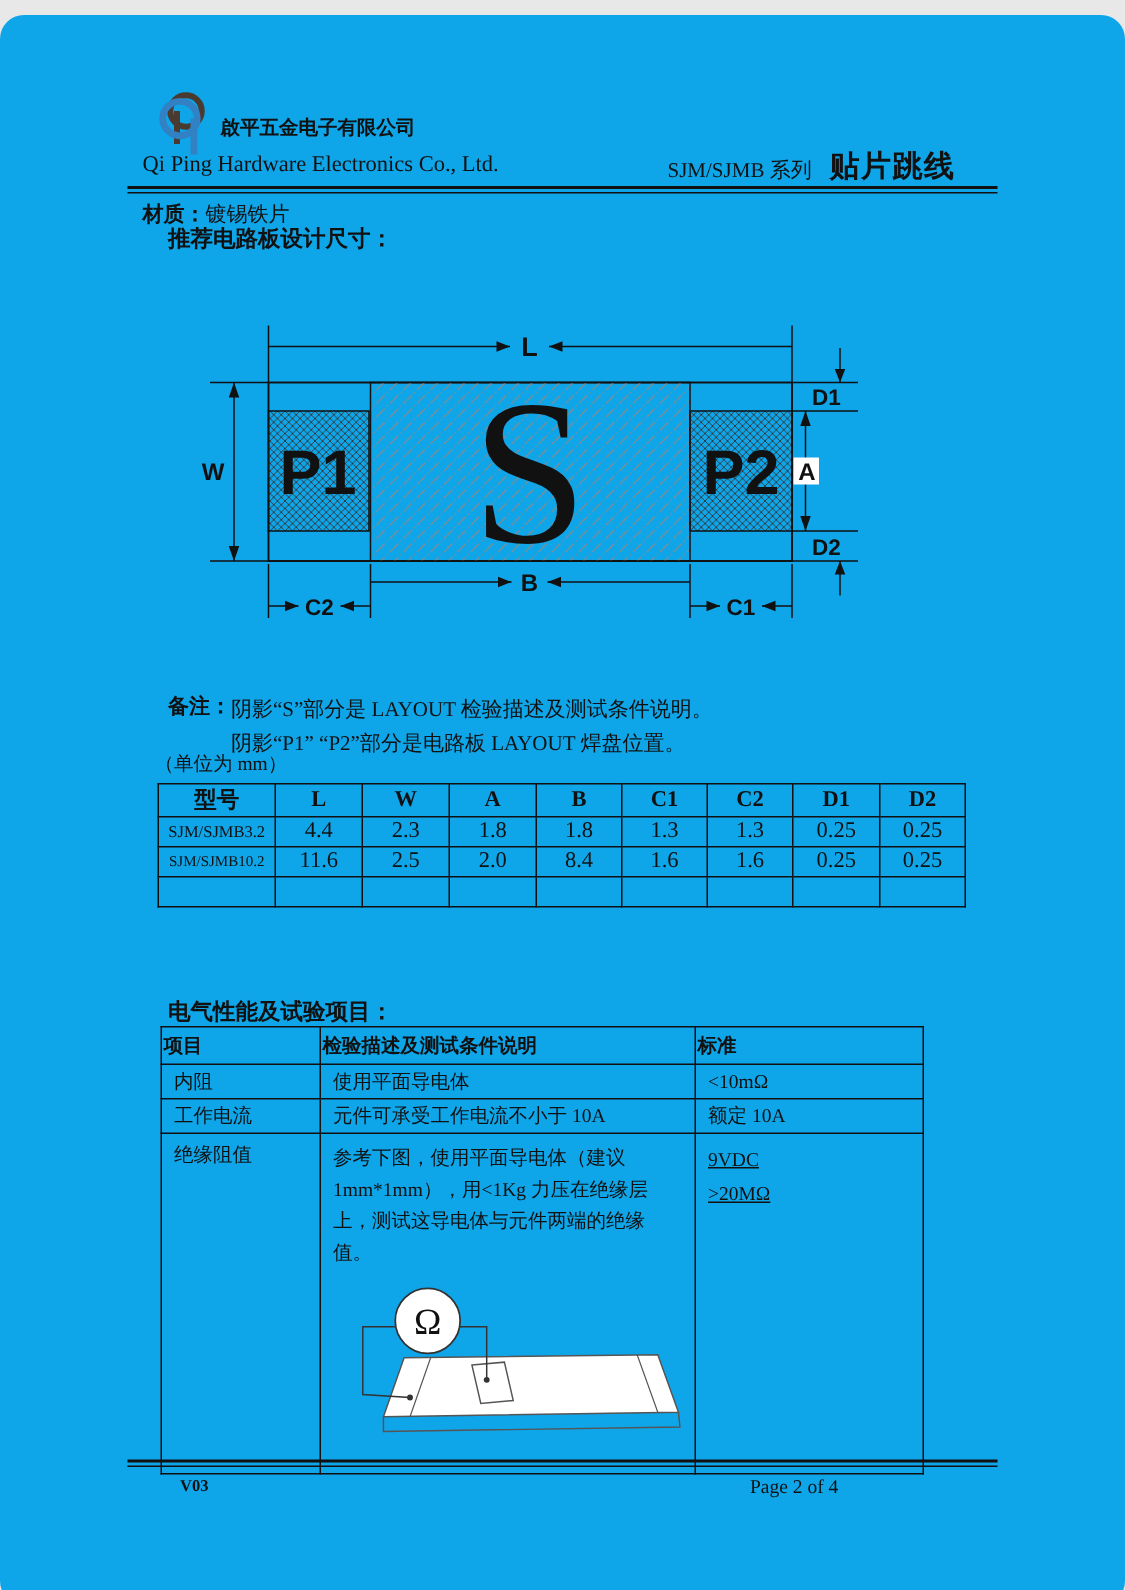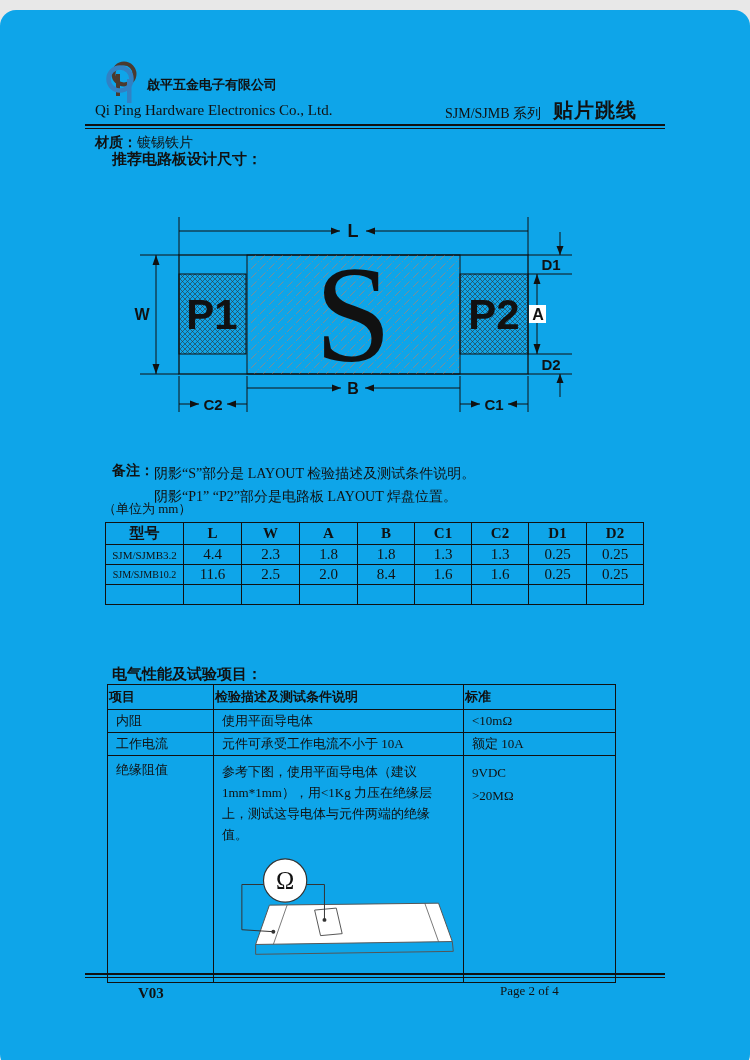--- a/index.html
+++ b/index.html
@@ -38,25 +38,25 @@
   .t1 td.model{font-size:11px;}
   .t1 td.model-sm{font-size:10px;}
   .t1 .empty td{height:19px;}
 
   .t2{left:107px;top:674px;width:508px;border:1.5px solid #111;}
   .t2 th,.t2 td{border:1px solid #111;font-size:13px;vertical-align:middle;}
   .t2 th{height:22px;text-align:left;font-family:Liberation Serif, serif;}
   .t2 td{height:20px;padding:1px 8px;}
   .t2 tr.tall td{vertical-align:top;padding-top:5px;}
   .t2 .desc-text{line-height:21px;}
-  .t2 .std2 div{line-height:23px;}
+  .t2 .std2 div{line-height:23px;text-decoration:underline;}
   .diagram-wrap{margin:8px 0 2px 12px;}
 
   
-  .version{left:138px;top:975px;font-size:15px;font-weight:bold;}
+  .version{left:120px;top:975px;font-size:11px;font-weight:bold;}
   .pagenum{left:500px;top:973px;width:145px;font-size:13px;text-align:left;}
 
   svg text{font-family:"Liberation Sans","DejaVu Sans",sans-serif;}
   svg .dimlbl{font-weight:bold;}
   svg .seriftxt{font-family:"Liberation Serif","DejaVu Serif",serif;}
 </style>
 </head>
 <body>
 
 <div class="page">

